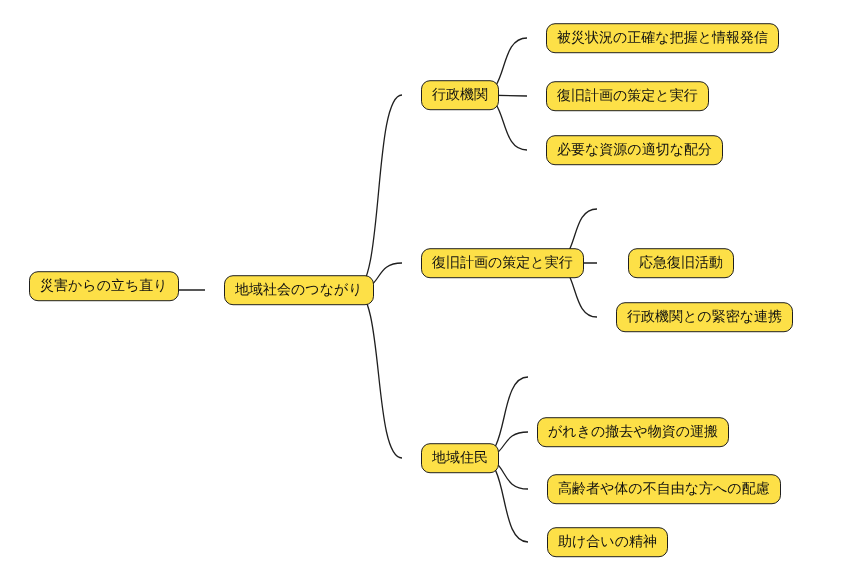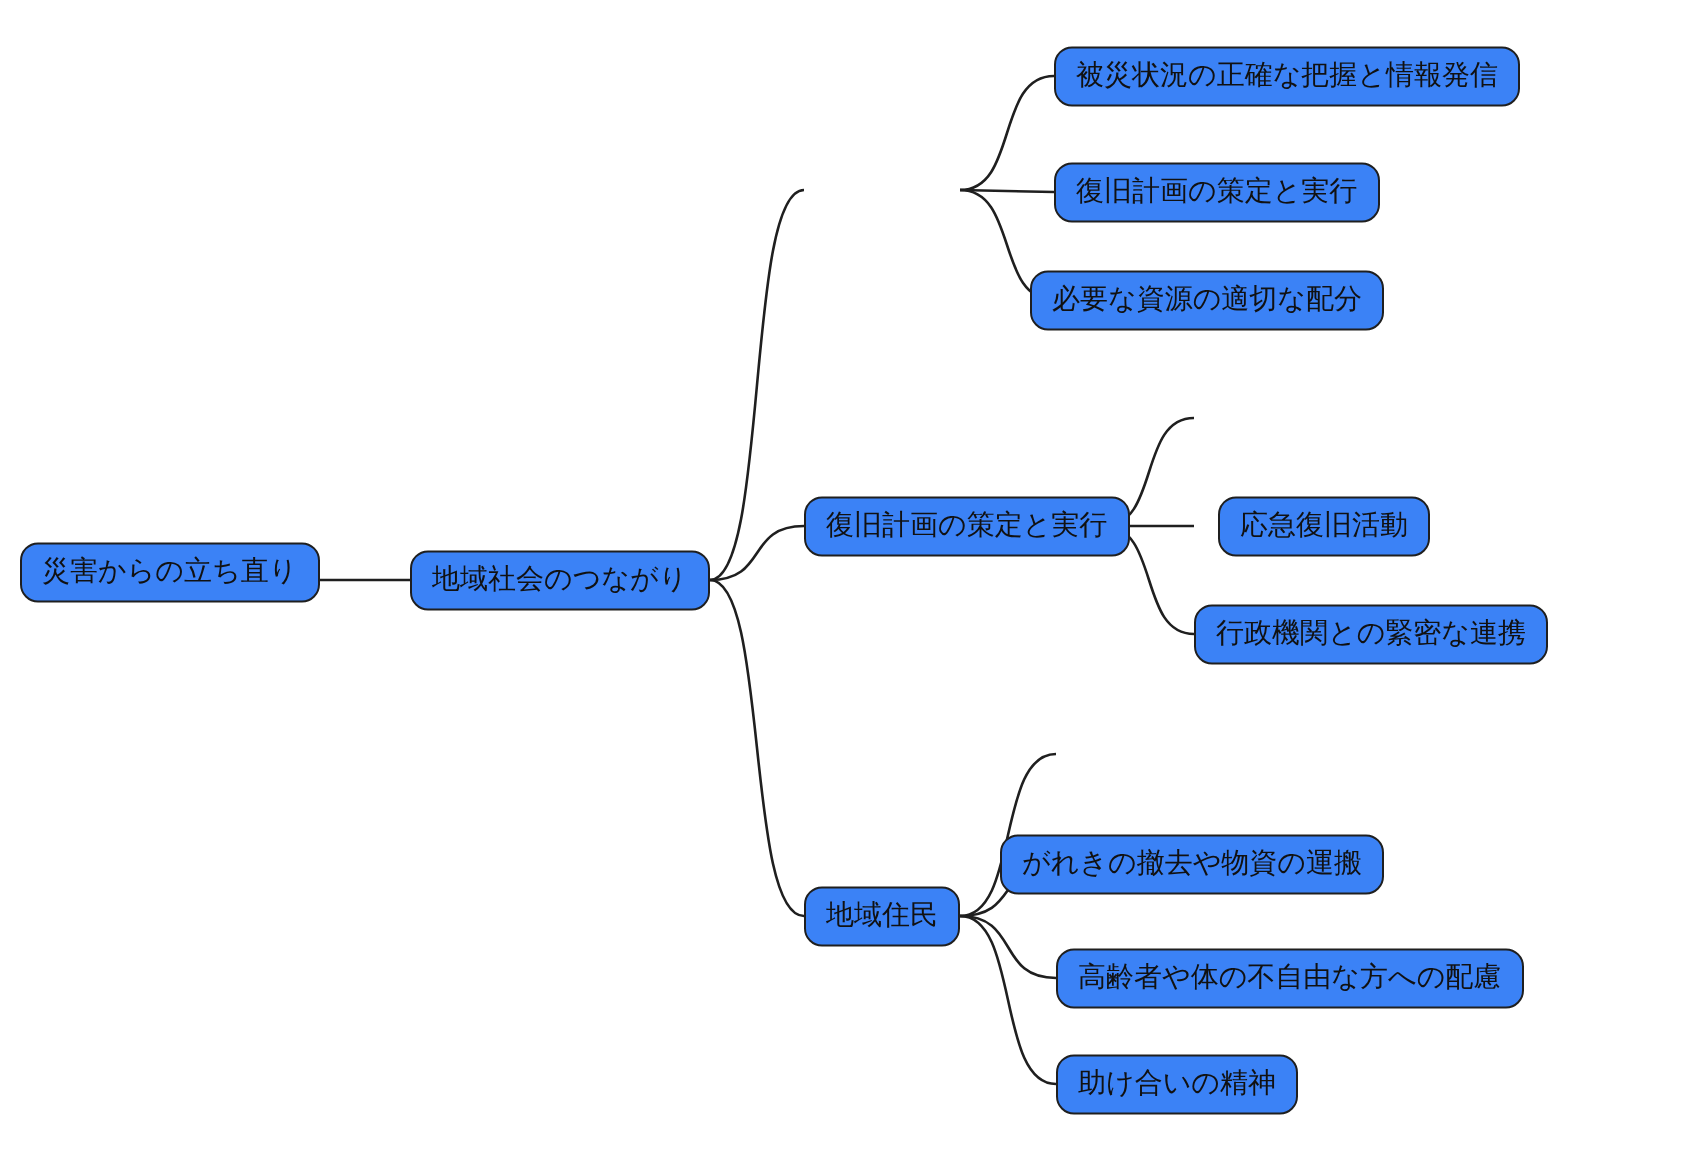--- a/index.html
+++ b/index.html
@@ -19,28 +19,29 @@
     position: absolute;
     left: 0;
     top: 0;
     z-index: 0;
   }
   .node {
     position: absolute;
     transform: translateY(-50%);
     z-index: 1;
     box-sizing: border-box;
-    background: #3b82f6;
+    background: #fde047;
     border: 1.5px solid #1f1f1f;
     border-radius: 9px;
     padding: 4px 10px;
     font-size: 14px;
     line-height: 1.4;
     color: #111111;
     white-space: nowrap;
+    margin-left: 19px;
   }
 </style>
 </head>
 <body>
 
 <div class="canvas">
   <svg class="edges" width="852" height="583">
       <path d="M160,290 L205,290" fill="none" stroke="#1f1f1f" stroke-width="1.3"></path>
       <path d="M355,290 C384.14,290 372.86,95 402,95" fill="none" stroke="#1f1f1f" stroke-width="1.3"></path>
       <path d="M480,95 C509.14,95 497.86,38 527,38" fill="none" stroke="#1f1f1f" stroke-width="1.3"></path>
@@ -54,35 +55,36 @@
       <path d="M480,458 C509.76,458 498.24,377 528,377" fill="none" stroke="#1f1f1f" stroke-width="1.3"></path>
       <path d="M480,458 C509.76,458 498.24,432 528,432" fill="none" stroke="#1f1f1f" stroke-width="1.3"></path>
       <path d="M480,458 C509.76,458 498.24,489 528,489" fill="none" stroke="#1f1f1f" stroke-width="1.3"></path>
       <path d="M480,458 C509.76,458 498.24,542 528,542" fill="none" stroke="#1f1f1f" stroke-width="1.3"></path>
     </svg>
 
   <div class="node" id="n-root" style="left:10px;  top:286px">災害からの立ち直り</div>
 
   <div class="node" id="n-hub" style="left:205px; top:290px">地域社会のつながり</div>
 
+  <div class="node" id="n-gov" style="left:402px; top:95px">行政機関</div>
 
   <div class="node" id="n-gov-1" style="left:527px; top:38px">被災状況の正確な把握と情報発信</div>
 
   <div class="node" id="n-gov-2" style="left:527px; top:96px">復旧計画の策定と実行</div>
 
-  <div class="node" id="n-gov-3" style="left:515px; top:150px">必要な資源の適切な配分</div>
+  <div class="node" id="n-gov-3" style="left:527px; top:150px">必要な資源の適切な配分</div>
 
   <div class="node" id="n-life" style="left:402px; top:263px">復旧計画の策定と実行</div>
 
 
   <div class="node" id="n-life-2" style="left:609px; top:263px">応急復旧活動</div>
 
   <div class="node" id="n-res" style="left:402px; top:458px">地域住民</div>
 
   <div class="node" id="n-life-3" style="left:597px; top:317px">行政機関との緊密な連携</div>
 
 
-  <div class="node" id="n-res-2" style="left:500px; top:432px">がれきの撤去や物資の運搬</div>
+  <div class="node" id="n-res-2" style="left:518px; top:432px">がれきの撤去や物資の運搬</div>
 
   <div class="node" id="n-res-3" style="left:528px; top:489px">高齢者や体の不自由な方への配慮</div>
 
   <div class="node" id="n-res-4" style="left:528px; top:542px">助け合いの精神</div>
 </div>
 
 </body></html>

